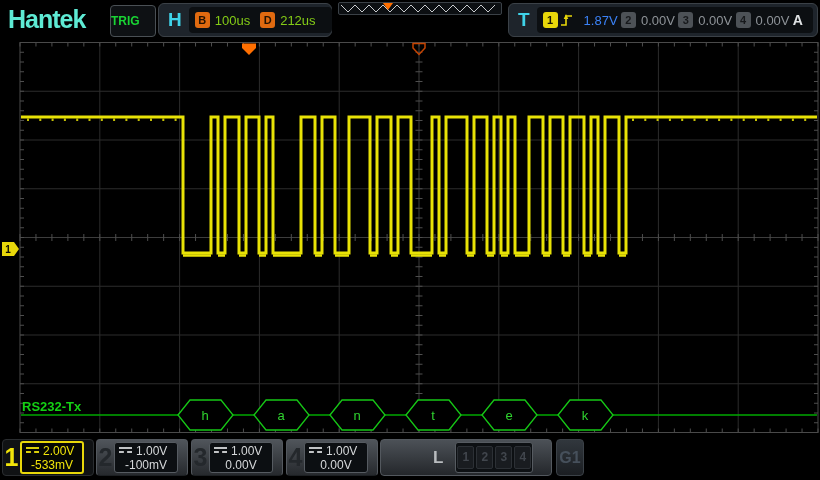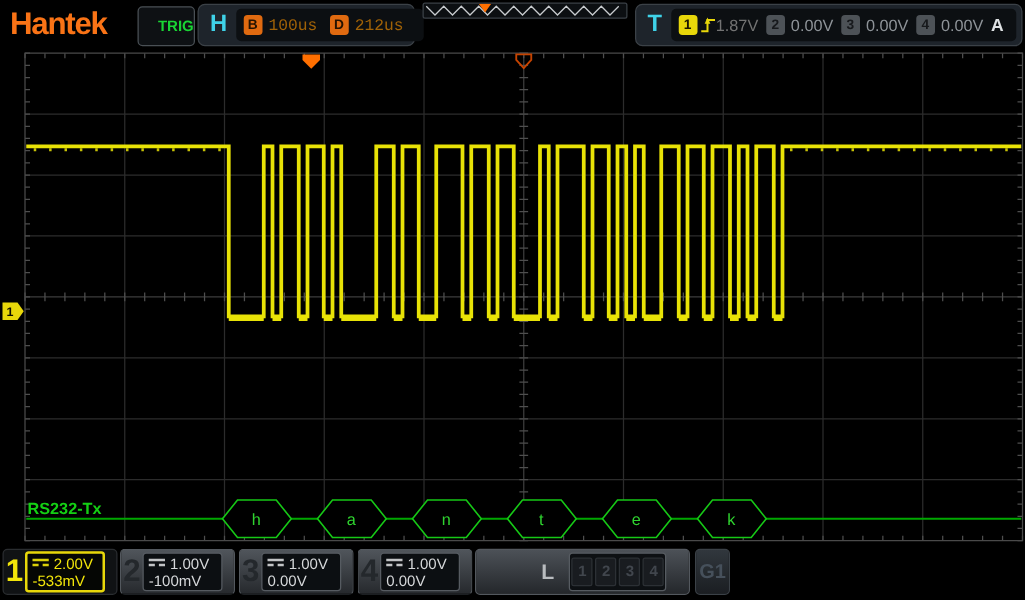--- a/index.html
+++ b/index.html
@@ -1,55 +1,55 @@
 <!DOCTYPE html>
 <html><head>
 <meta charset="utf-8">
 <style>
   html,body{margin:0;padding:0;background:#000;}
   .screen{position:relative;width:820px;height:480px;background:#000;overflow:hidden;
           font-family:"Liberation Sans",sans-serif;color:#cfd2d4;-webkit-font-smoothing:antialiased;}
   
   .topbar{position:absolute;left:0;top:0;width:820px;height:40px;background:#000;}
-  .logo{position:absolute;left:8px;top:5px;font-size:25px;font-weight:bold;letter-spacing:-1px;color:#f97316;}
+  .logo{position:absolute;left:8px;top:5px;font-size:25px;font-weight:bold;letter-spacing:-1px;color:#5eead4;}
   .trig-box{position:absolute;left:110px;top:5px;width:44px;height:30px;border:1px solid #4a5055;border-radius:4px;
-            background:#0e1114;color:#19d434;font-size:12px;font-weight:bold;text-align:right;line-height:30px;}
+            background:#0e1114;color:#19d434;font-size:12px;font-weight:bold;text-align:left;line-height:30px;}
   .panel{position:absolute;top:3px;height:34px;background:#1e242b;border:1px solid #3b4147;border-radius:6px;
          display:flex;align-items:center;box-sizing:border-box;}
   .h-panel{left:158px;width:174px;}
   .t-panel{left:508px;width:310px;}
   .panel-letter{color:#3fd2e8;font-size:19px;font-weight:bold;padding:0 7px 0 9px;}
   .inner-box{flex:1;height:26px;background:#0c0f12;border-radius:4px;margin-right:4px;
              display:flex;align-items:center;padding:0 6px;box-sizing:border-box;}
   .badge{width:15px;height:16px;border-radius:3px;background:#e06a10;color:#241200;font-size:11px;font-weight:bold;
          text-align:center;line-height:16px;flex:none;}
   .badge.yellow{background:#e8d70a;color:#1a1600;}
   .badge.gray{background:#4d5257;color:#17191c;}
-  .tb-val{font-size:13px;color:#a16207;margin:0 10px 0 5px;font-family:Liberation Mono, monospace;}
-  .trig-val{font-size:13px;color:#737373;margin-left:0;}
+  .tb-val{font-size:13px;color:#84cc16;margin:0 10px 0 5px;}
+  .trig-val{font-size:13px;color:#3b82f6;margin-left:11px;}
   .dim-val{font-size:13px;color:#8e9398;margin:0 0 0 5px;}
   .acq{font-size:14px;font-weight:bold;color:#dfe2e4;margin:0 4px 0 auto;}
   .tgroup{display:flex;align-items:center;margin-right:auto;}
   .sr-block{position:absolute;left:338px;top:2px;width:164px;height:36px;}
   .sr-row{display:flex;justify-content:space-between;padding:0 10px 0 14px;font-size:13px;color:#cfd2d4;height:20px;line-height:20px;}
   .mem-bar{position:relative;height:13px;background:#0c0f12;border:1px solid #3b4147;border-radius:2px;box-sizing:border-box;}
   
   .scope{position:absolute;left:0;top:40px;width:820px;height:397px;background:#000;}
   
   .bottombar{position:absolute;left:0;top:437px;width:820px;height:43px;background:#000;}
   .chgroup{position:absolute;top:2px;height:37px;border-radius:4px;display:flex;align-items:center;
            background:linear-gradient(#50555b,#26292d);border:1px solid #53585e;border-bottom-color:#1c1f22;box-sizing:border-box;}
   .chgroup.active{background:#101214;border-color:#2a2d30;}
   .bignum{width:17px;text-align:center;font-size:25px;font-weight:bold;color:#24282c;flex:none;}
   .chgroup.active .bignum{color:#f2e50a;}
   .chbox{flex:1;height:31px;margin-right:9px;background:#0c0f12;border:1px solid #565b61;border-radius:3px;
          padding:1px 4px;box-sizing:border-box;color:#d6d8da;font-size:12px;line-height:14px;}
   .chgroup.active .chbox{border:2px solid #e8d70a;color:#f2e50a;height:33px;background:#050604;}
   .chrow1{display:flex;align-items:center;gap:4px;}
-  .chrow2{text-align:left;}
+  .chrow2{text-align:center;}
   .dc-icon{width:13px;height:7px;border-top:2px solid currentColor;position:relative;flex:none;opacity:.9;}
   .dc-icon::after{content:"";position:absolute;top:2px;left:0;right:0;border-top:2px dashed currentColor;}
   .lgroup{position:absolute;left:380px;top:2px;width:172px;height:37px;border-radius:4px;display:flex;align-items:center;
           background:linear-gradient(#4c5157,#24272b);border:1px solid #53585e;box-sizing:border-box;}
   .l-letter{margin-left:52px;font-size:17px;font-weight:bold;color:#b9bcbf;}
   .lbox{margin-left:12px;width:76px;height:29px;background:#0d1013;border:1px solid #565b61;border-radius:3px;
         display:flex;align-items:center;justify-content:center;gap:2px;}
   .ldig{width:15px;height:21px;background:#191c20;border:1px solid #2c3035;border-radius:2px;color:#41464d;
         font-size:12px;font-weight:bold;text-align:center;line-height:21px;}
   .g1group{position:absolute;left:556px;top:2px;width:28px;height:37px;border-radius:4px;

